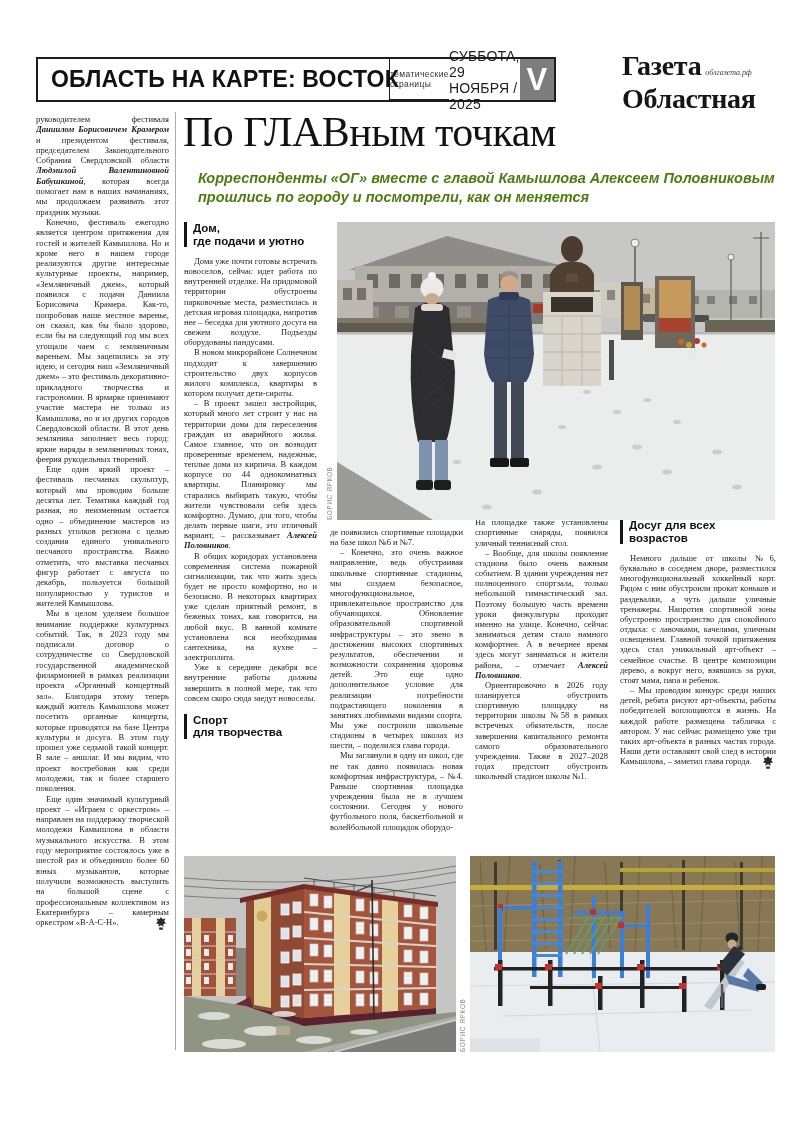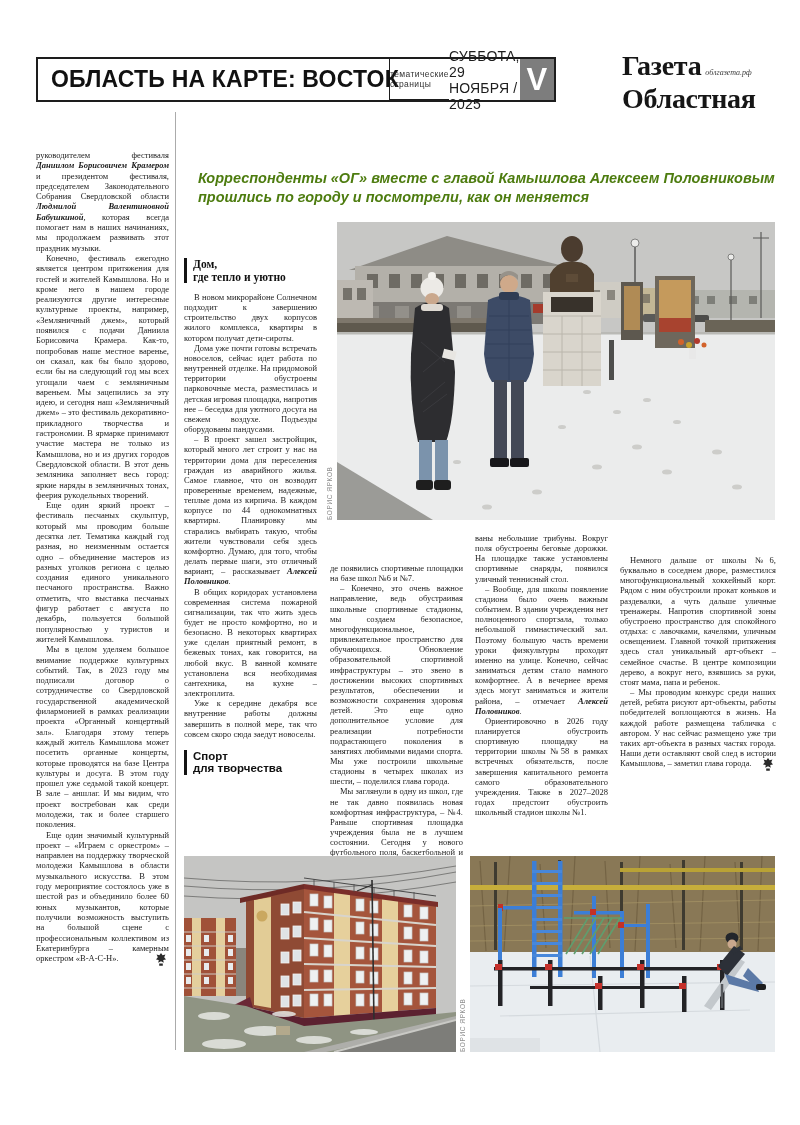--- a/index.html
+++ b/index.html
@@ -21,27 +21,27 @@
     font-family:"Liberation Sans",sans-serif;font-weight:700;font-size:31px;}
   .logo{position:absolute;left:622px;top:53px;width:170px;font-family:"Liberation Serif",serif;
     font-weight:700;font-size:28px;line-height:26px;color:#161616;letter-spacing:-.3px;}
   .logo .site{font-size:8px;font-weight:400;font-style:italic;letter-spacing:0;color:#3a3a3a;margin-left:4px;}
   
   .headline{position:absolute;left:183px;top:109px;font-family:"Liberation Serif",serif;
     font-size:42px;line-height:46px;font-weight:400;letter-spacing:-.5px;color:#121212;white-space:nowrap;}
   .subhead{position:absolute;left:198px;top:169px;width:612px;
     font-family:"Liberation Sans",sans-serif;font-weight:700;font-size:14.5px;line-height:19px;color:#4d7c0f;font-style:italic;}
   
-  .tcol{position:absolute;overflow:hidden;margin-top:36px;}
+  .tcol{position:absolute;overflow:hidden;}
   .tcol p{margin:0;text-indent:10px;text-align:justify;font-size:8.5px;line-height:10.15px;color:#1b1b1b;}
   .tcol p.cont{text-indent:0;}
   .bi{font-weight:700;font-style:italic;}
   .sec-head{font-family:"Liberation Sans",sans-serif;font-weight:700;font-size:11.5px;line-height:12.5px;
     color:#101010;border-left:3px solid #141414;padding-left:6px;margin:11px 0 9px 0;}
-  .sec-head:first-child{margin-top:0;font-family:Liberation Serif, serif;}
+  .sec-head:first-child{margin-top:0;}
   #sidebar{left:36px;top:114px;width:133px;height:960px;}
   #sidebar p{line-height:10.3px;}
   .vdivider{position:absolute;left:175px;top:112px;width:1px;height:938px;background:#ababab;}
   #col-a{left:184px;top:222px;width:133px;height:634px;}
   #col-b{left:330px;top:527px;width:133px;height:329px;}
   #col-c{left:475px;top:497px;width:133px;height:329px;}
   #col-d{left:620px;top:519px;width:156px;height:338px;}
   .endmark{display:block;text-align:right;margin-top:-11px;padding-right:3px;}
   
   .photo{position:absolute;overflow:hidden;background:#cfcfcd;}
@@ -66,54 +66,56 @@
       <div class="kicker-tagline">тематические страницы</div>
       <div class="kicker-date">СУББОТА, 29 НОЯБРЯ / 2025</div>
     </div>
     <div class="vbox">V</div>
   </div>
   <div class="logo">
     <div><span>Газета</span><span class="site">облгазета.рф</span></div>
     <div>Областная</div>
   </div>
 
+  <div class="headline">По ГЛАВным точкам</div>
   <div class="subhead">Корреспонденты «ОГ» вместе с главой Камышлова Алексеем Половниковым прошлись по городу и посмотрели, как он меняется</div>
 
   <div id="sidebar" class="tcol">
       <p class="cont"><span>руководителем фестиваля </span><span class="bi">Даниилом Борисовичем Крамером</span><span> и президентом фестиваля, председателем Законодательного Собрания Свердловской области </span><span class="bi">Людмилой Валентиновной Бабушкиной</span><span>, которая всегда помогает нам в наших начинаниях, мы продолжаем развивать этот праздник музыки.</span></p>
       <p><span>Конечно, фестиваль ежегодно является центром притяжения для гостей и жителей Камышлова. Но и кроме него в нашем городе реализуются другие интересные культурные проекты, например, «Земляничный джем», который появился с подачи Даниила Борисовича Крамера. Как-то, попробовав наше местное варенье, он сказал, как бы было здорово, если бы на следующий год мы всех угощали чаем с земляничным вареньем. Мы зацепились за эту идею, и сегодня наш «Земляничный джем» – это фестиваль декоративно-прикладного творчества и гастрономии. В ярмарке принимают участие мастера не только из Камышлова, но и из других городов Свердловской области. В этот день земляника заполняет весь город: яркие наряды в земляничных тонах, феерия рукодельных творений.</span></p>
       <p><span>Еще один яркий проект – фестиваль песчаных скульптур, который мы проводим больше десятка лет. Тематика каждый год разная, но неизменным остается одно – объединение мастеров из разных уголков региона с целью создания единого уникального песчаного пространства. Важно отметить, что выставка песчаных фигур работает с августа по декабрь, пользуется большой популярностью у туристов и жителей Камышлова.</span></p>
       <p><span>Мы в целом уделяем большое внимание поддержке культурных событий. Так, в 2023 году мы подписали договор о сотрудничестве со Свердловской государственной академической филармонией в рамках реализации проекта «Органный концертный зал». Благодаря этому теперь каждый житель Камышлова может посетить органные концерты, которые проводятся на базе Центра культуры и досуга. В этом году прошел уже седьмой такой концерт. В зале – аншлаг. И мы видим, что проект востребован как среди молодежи, так и более старшего поколения.</span></p>
       <p><span>Еще один значимый культурный проект – «Играем с оркестром» – направлен на поддержку творческой молодежи Камышлова в области музыкального искусства. В этом году мероприятие состоялось уже в шестой раз и объединило более 60 юных музыкантов, которые получили возможность выступить на большой сцене с профессиональным коллективом из Екатеринбурга – камерным оркестром «B-A-C-H».</span></p>
       <span class="endmark"><svg width="10" height="13" viewBox="0 0 10 13">
           <path fill="#2b2b2b" d="M5 0 L6.6 2.2 9.4 1.4 8.2 4.2 10 6.4 7.2 6.9 7.8 9.8 5 8.3 2.2 9.8 2.8 6.9 0 6.4 1.8 4.2 0.6 1.4 3.4 2.2 Z M3.2 10.4 h3.6 v2.4 h-3.6 Z"></path>
         </svg></span>
     </div>
   <div class="vdivider"></div>
 
   <div id="col-a" class="tcol">
-      <div class="sec-head"><span>Дом,</span><br><span>где тепло и уютно</span></div>
+      <div class="sec-head"><span>Дом,</span><br><span>где подачи и уютно</span></div>
+      <p><span>Дома уже почти готовы встречать новоселов, сейчас идет работа по внутренней отделке. На придомовой территории обустроены парковочные места, разместилась и детская игровая площадка, напротив нее – беседка для уютного досуга на свежем воздухе. Подъезды оборудованы пандусами.</span></p>
       <p><span>В новом микрорайоне Солнечном подходит к завершению строительство двух корпусов жилого комплекса, квартиры в котором получат дети-сироты.</span></p>
-      <p><span>Дома уже почти готовы встречать новоселов, сейчас идет работа по внутренней отделке. На придомовой территории обустроены парковочные места, разместилась и детская игровая площадка, напротив нее – беседка для уютного досуга на свежем воздухе. Подъезды оборудованы пандусами.</span></p>
       <p><span>– В проект зашел застройщик, который много лет строит у нас на территории дома для переселения граждан из аварийного жилья. Самое главное, что он возводит проверенные временем, надежные, теплые дома из кирпича. В каждом корпусе по 44 однокомнатных квартиры. Планировку мы старались выбирать такую, чтобы жители чувствовали себя здесь комфортно. Думаю, для того, чтобы делать первые шаги, это отличный вариант, – рассказывает </span><span class="bi">Алексей Половников</span><span>.</span></p>
       <p><span>В общих коридорах установлена современная система пожарной сигнализации, так что жить здесь будет не просто комфортно, но и безопасно. В некоторых квартирах уже сделан приятный ремонт, в бежевых тонах, как говорится, на любой вкус. В ванной комнате установлена вся необходимая сантехника, на кухне – электроплита.</span></p>
       <p><span>Уже к середине декабря все внутренние работы должны завершить в полной мере, так что совсем скоро сюда заедут новоселы.</span></p>
       <div class="sec-head"><span>Спорт</span><br><span>для творчества</span></div>
     </div>
   <div id="col-b" class="tcol">
       <p class="cont"><span>де появились спортивные площадки на базе школ №6 и №7.</span></p>
       <p><span>– Конечно, это очень важное направление, ведь обустраивая школьные спортивные стадионы, мы создаем безопасное, многофункциональное, привлекательное пространство для обучающихся. Обновление образовательной спортивной инфраструктуры – это звено в достижении высоких спортивных результатов, обеспечении и возможности сохранения здоровья детей. Это еще одно дополнительное условие для реализации потребности подрастающего поколения в занятиях любимыми видами спорта. Мы уже построили школьные стадионы в четырех школах из шести, – поделился глава города.</span></p>
       <p><span>Мы заглянули в одну из школ, где не так давно появилась новая комфортная инфраструктура, – №4. Раньше спортивная площадка учреждения была не в лучшем состоянии. Сегодня у нового футбольного поля, баскетбольной и волейбольной площадок оборудо-</span></p>
     </div>
   <div id="col-c" class="tcol">
       <p class="cont"><span>ваны небольшие трибуны. Вокруг поля обустроены беговые дорожки. На площадке также установлены спортивные снаряды, появился уличный теннисный стол.</span></p>
       <p><span>– Вообще, для школы появление стадиона было очень важным событием. В здании учреждения нет полноценного спортзала, только небольшой гимнастический зал. Поэтому большую часть времени уроки физкультуры проходят именно на улице. Конечно, сейчас заниматься детям стало намного комфортнее. А в вечернее время здесь могут заниматься и жители района, – отмечает </span><span class="bi">Алексей Половников</span><span>.</span></p>
       <p><span>Ориентировочно в 2026 году планируется обустроить спортивную площадку на территории школы №58 в рамках встречных обязательств, после завершения капитального ремонта самого образовательного учреждения. Также в 2027–2028 годах предстоит обустроить школьный стадион школы №1.</span></p>
     </div>
   <div id="col-d" class="tcol">
+      <div class="sec-head"><span>Досуг для всех возрастов</span></div>
       <p><span>Немного дальше от школы №6, буквально в соседнем дворе, разместился многофункциональный хоккейный корт. Рядом с ним обустроили прокат коньков и раздевалки, а чуть дальше уличные тренажеры. Напротив спортивной зоны обустроено пространство для спокойного отдыха: с лавочками, качелями, уличным освещением. Главной точкой притяжения здесь стал уникальный арт-объект – семейное счастье. В центре композиции дерево, а вокруг него, взявшись за руки, стоят мама, папа и ребенок.</span></p>
       <p><span>– Мы проводим конкурс среди наших детей, ребята рисуют арт-объекты, работы победителей воплощаются в жизнь. На каждой работе размещена табличка с автором. У нас сейчас размещено уже три таких арт-объекта в разных частях города. Наши дети оставляют свой след в истории Камышлова, – заметил глава города.</span></p>
       <span class="endmark"><svg width="10" height="13" viewBox="0 0 10 13">
           <path fill="#2b2b2b" d="M5 0 L6.6 2.2 9.4 1.4 8.2 4.2 10 6.4 7.2 6.9 7.8 9.8 5 8.3 2.2 9.8 2.8 6.9 0 6.4 1.8 4.2 0.6 1.4 3.4 2.2 Z M3.2 10.4 h3.6 v2.4 h-3.6 Z"></path>
         </svg></span>
     </div>
 
   <div id="photo-main" class="photo">
     <svg width="438" height="298" viewBox="0 0 438 298" preserveAspectRatio="none">
       <rect width="438" height="298" fill="#c7c7c5"></rect>

